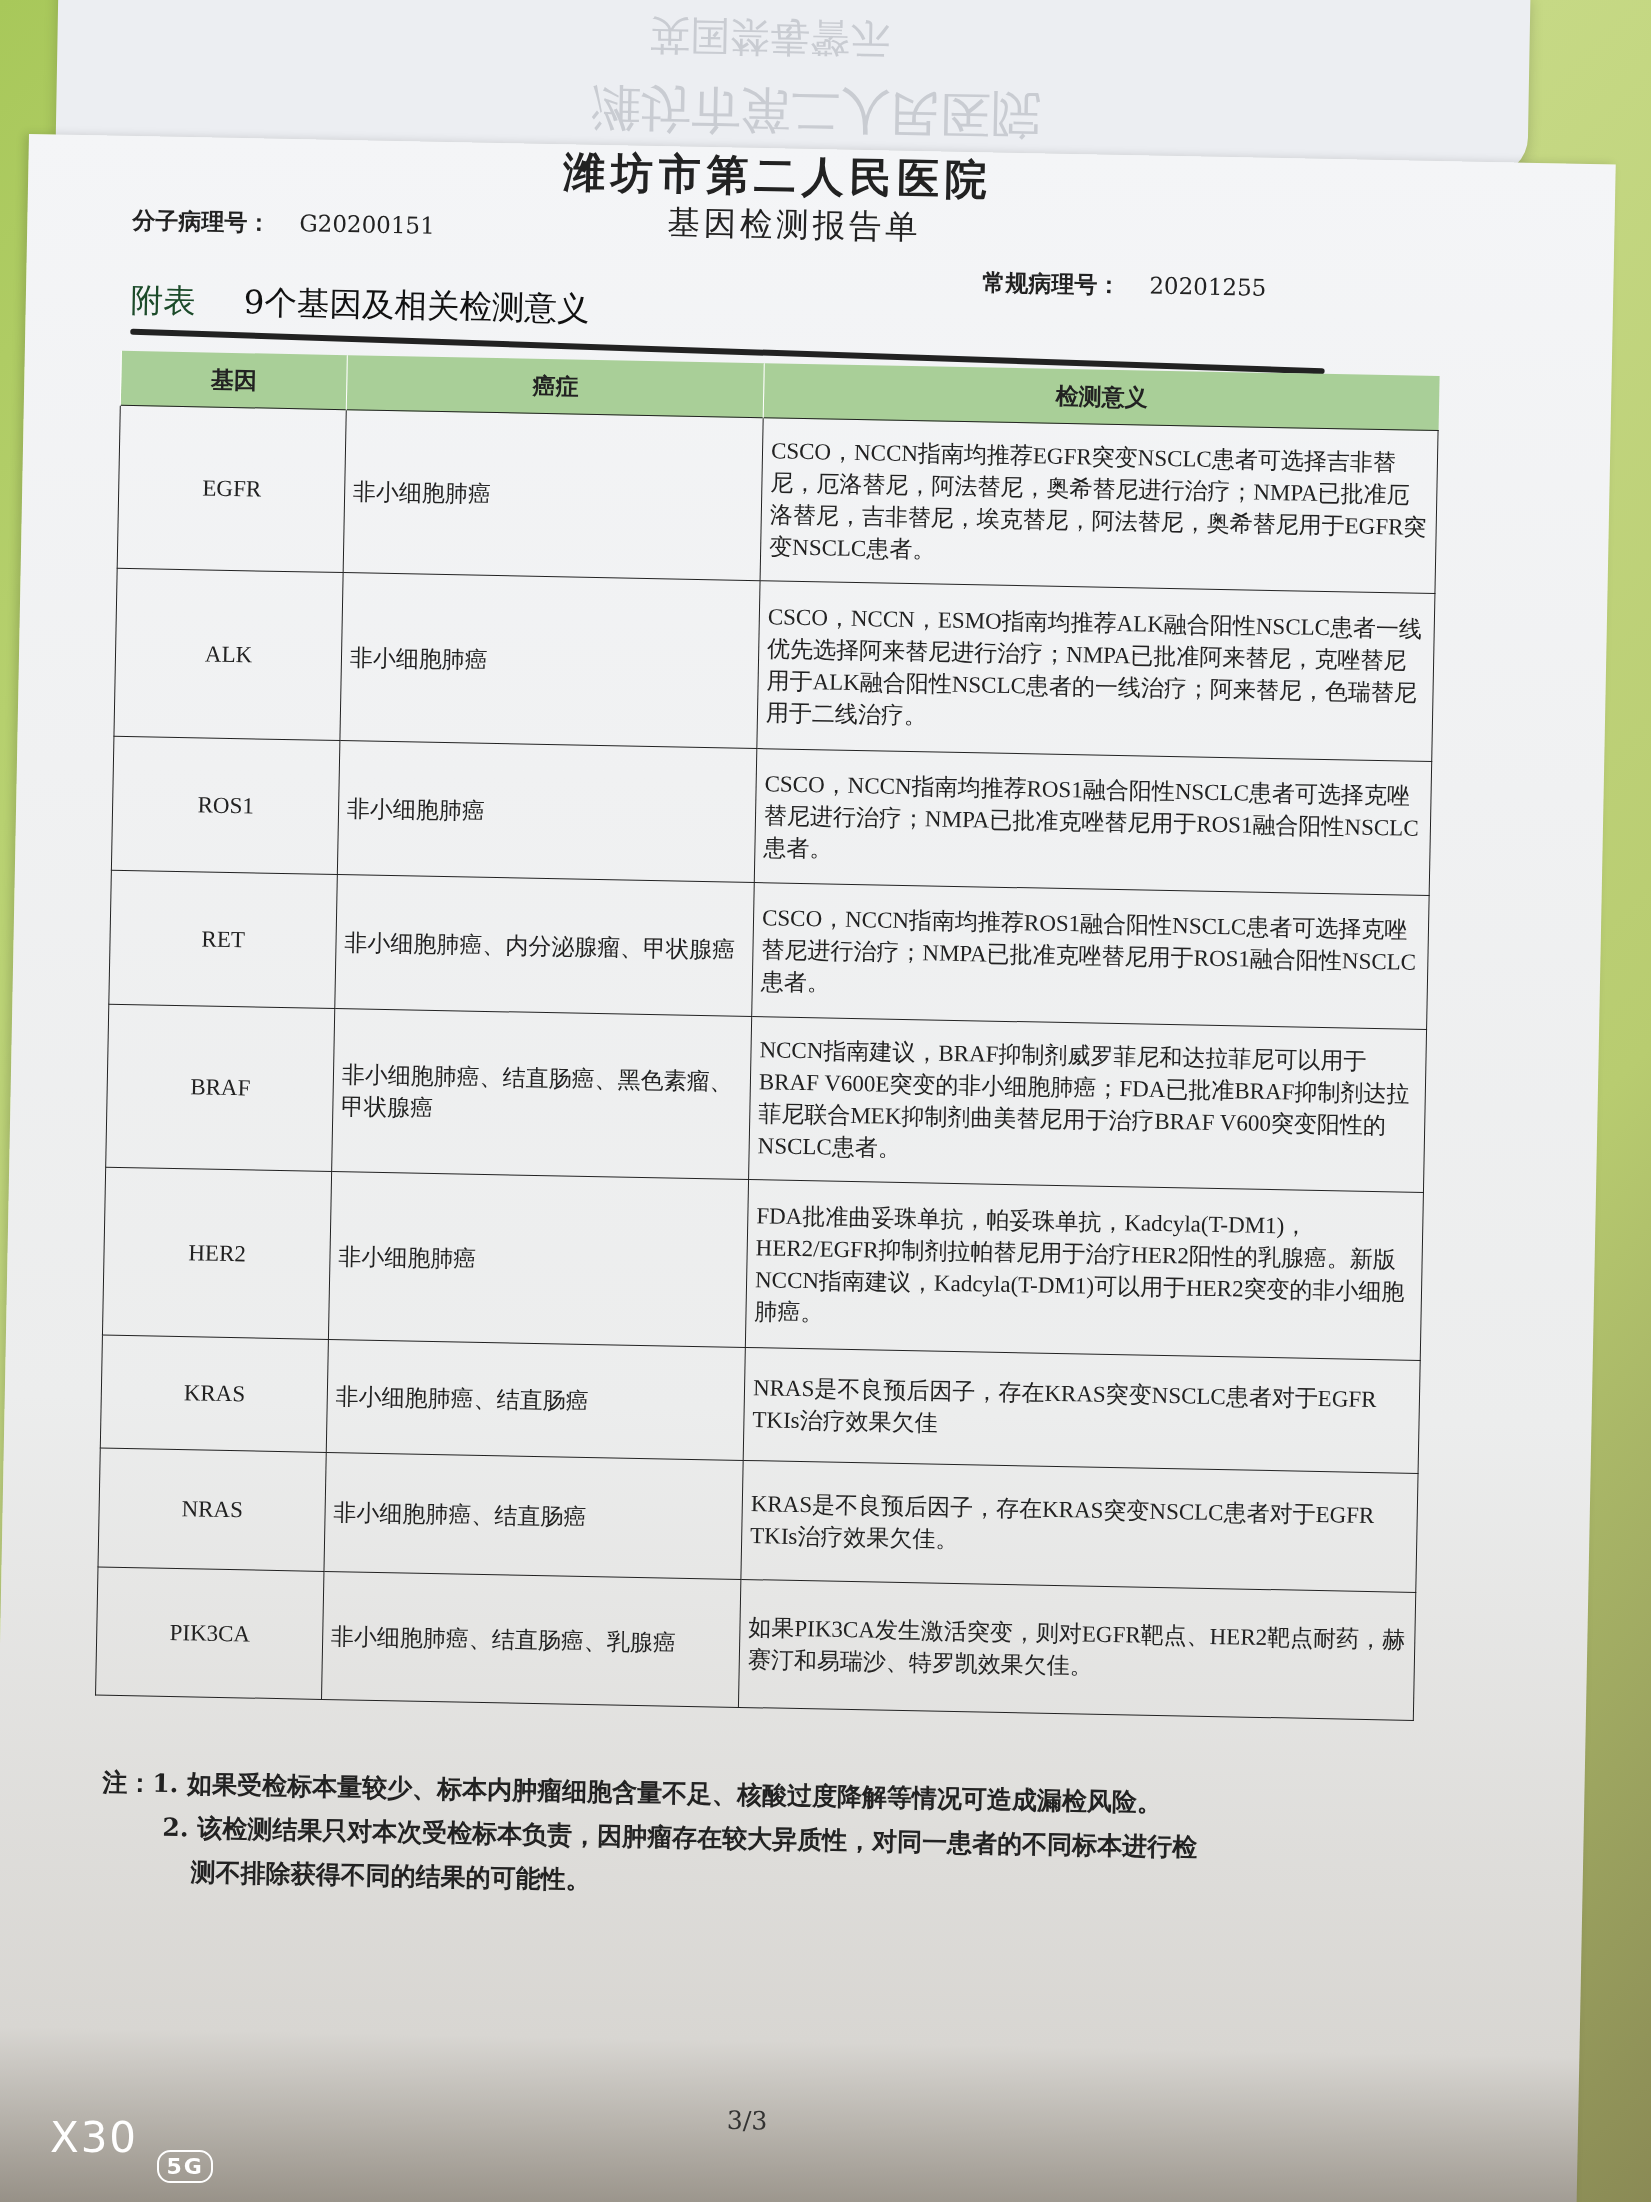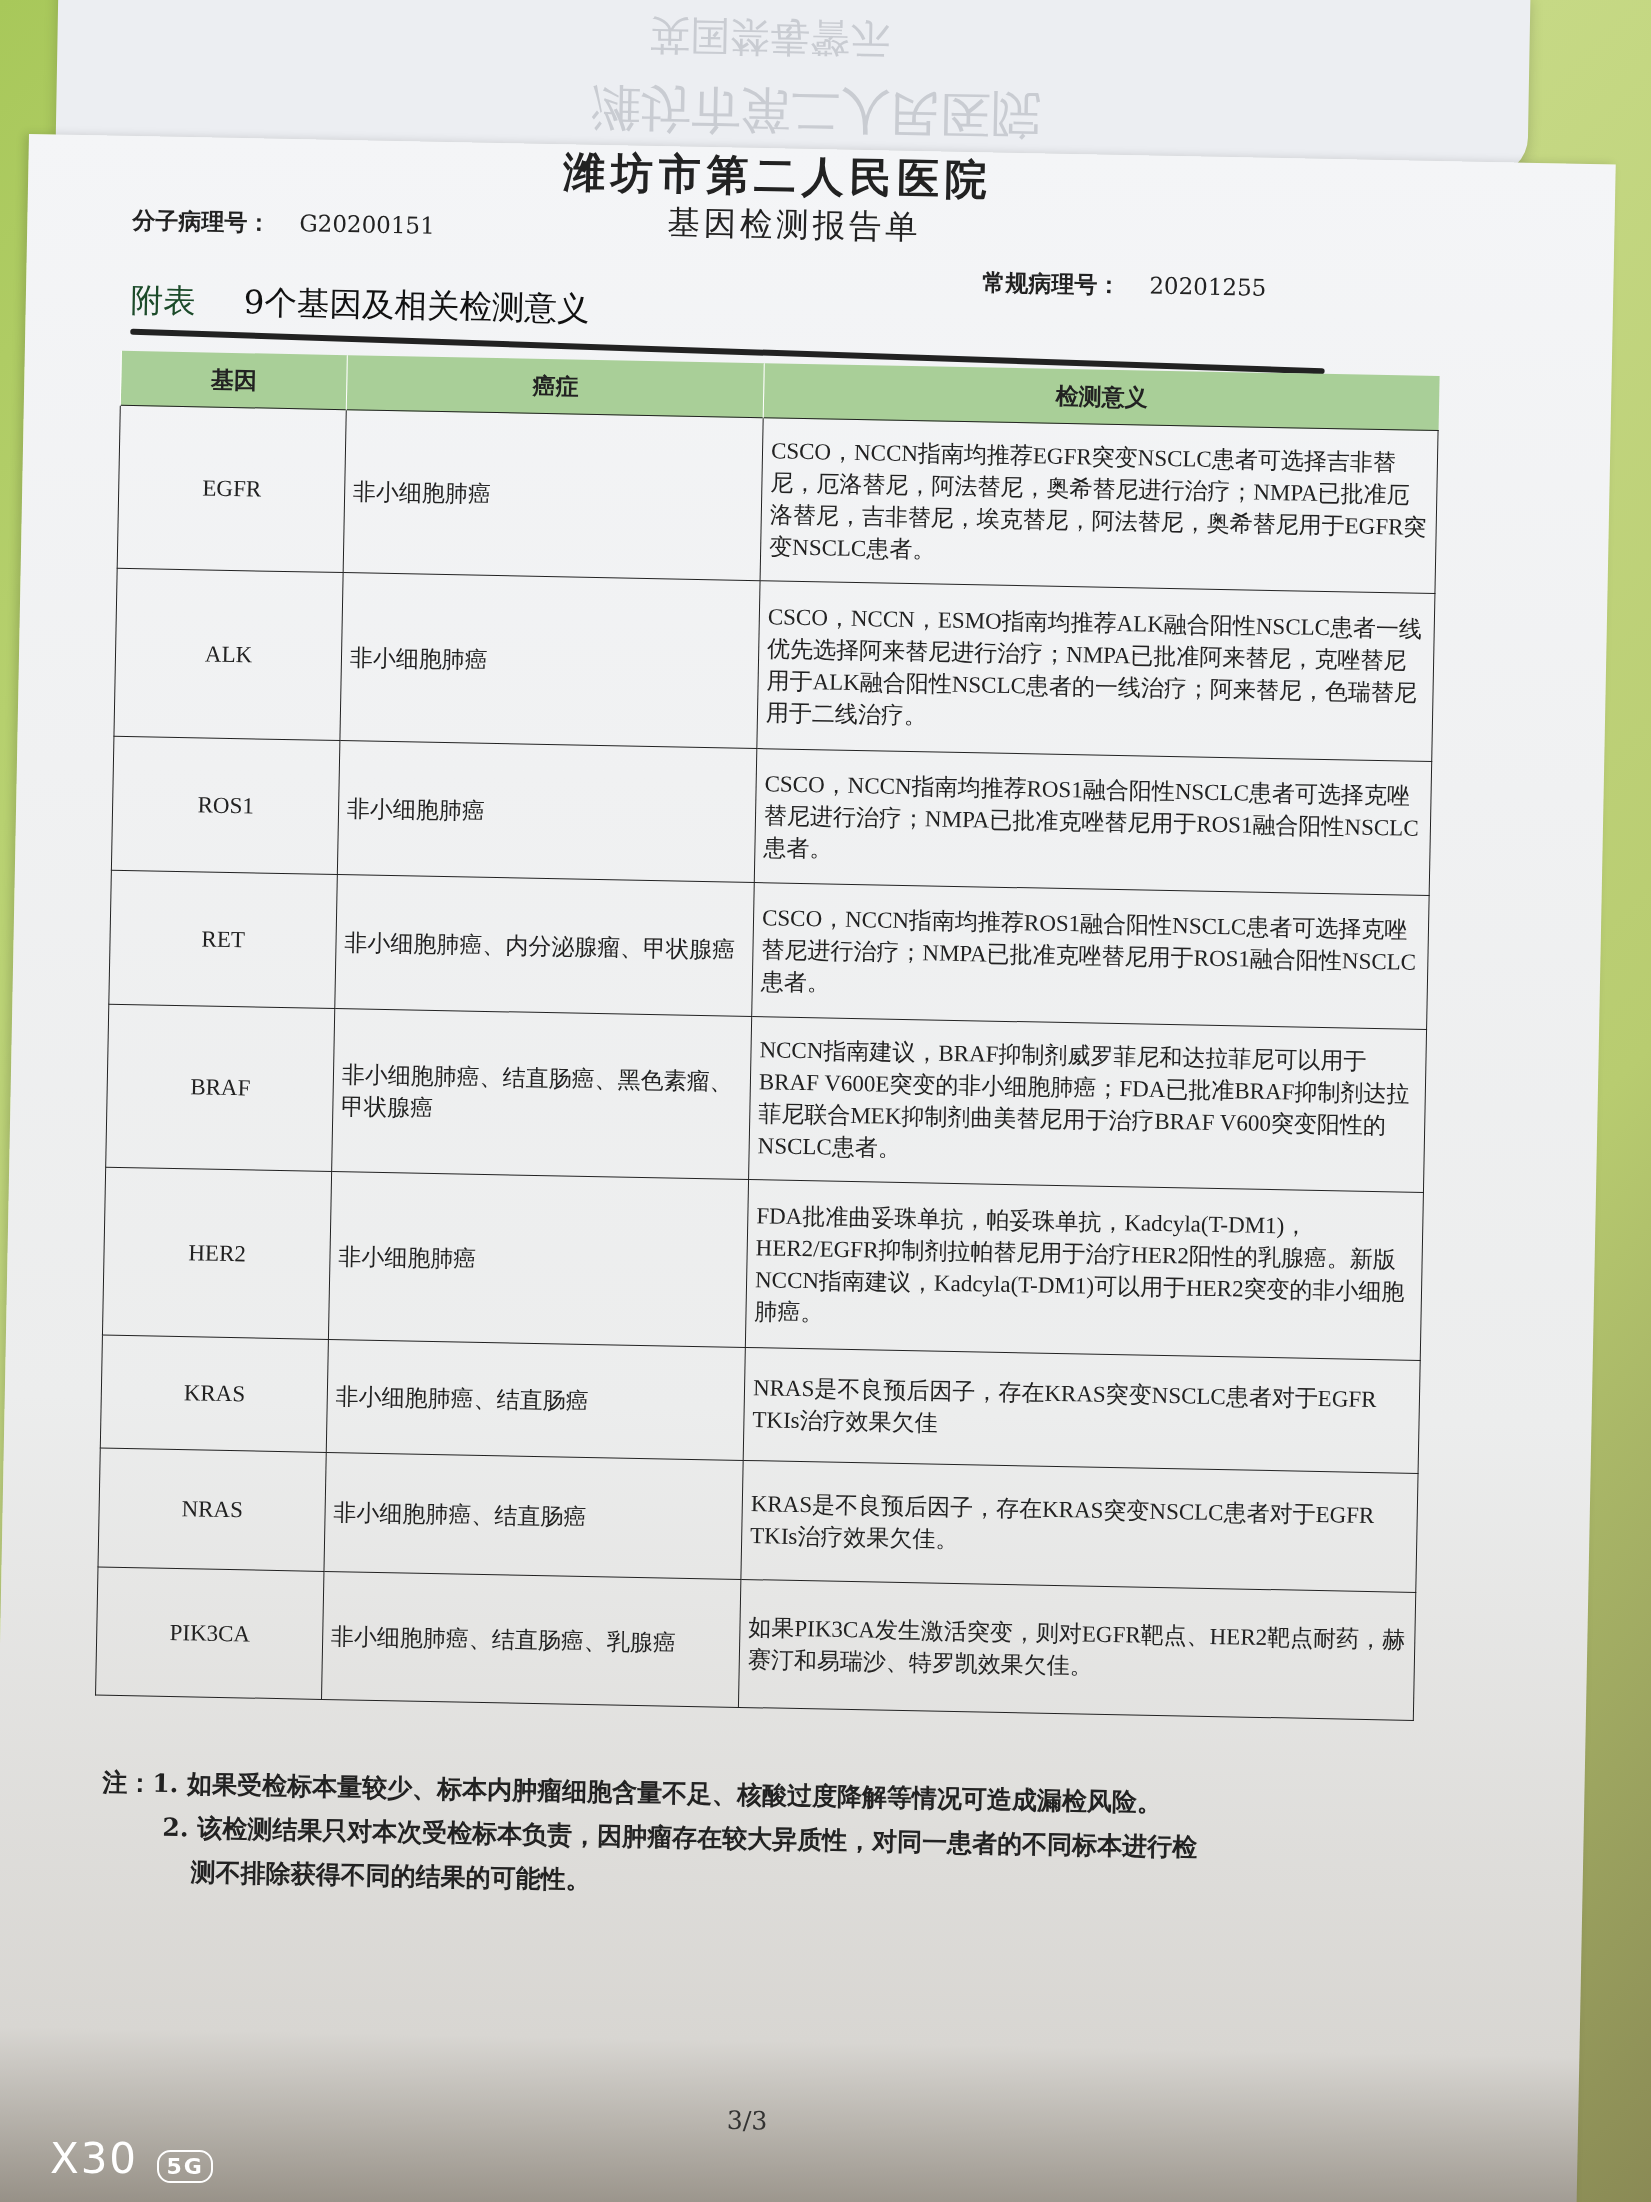--- a/index.html
+++ b/index.html
@@ -43,21 +43,21 @@
   td.gene { width:210px; text-align:center; font-family:"Liberation Serif", serif; }
   td.cancer { width:401px; font-family:"DejaVu Sans", sans-serif; font-size:23px; }
   td.sig { font-family:"Liberation Serif", serif; vertical-align:top; }
   .notes { position:absolute; left:105px; top:1625px; font-size:25px; font-weight:bold; color:#222; line-height:44px; }
   .notes .n1 { margin-left:0; }
   .notes .n2, .notes .n3 { margin-left:61px; }
   .notes .n3 { margin-left:90px; }
   .page-num { position:absolute; left:736px; top:1958px; font-size:25px; color:#333; }
   .watermark {
     position:absolute; left:50px; top:2113px; color:#fff; font-family:"DejaVu Sans", sans-serif;
-    font-size:42px; letter-spacing:1.9px; display:flex; align-items:flex-end; gap:19px;
+    font-size:42px; letter-spacing:1.9px; display:flex; align-items:flex-start; gap:19px;
   }
   .watermark .badge {
     font-size:22px; border:2.9px solid #fff; border-radius:13.4px; padding:1.9px 7.6px; font-weight:bold;margin-top:37px;
   }
 </style>
 </head>
 <body>
 
 <div class="back-sheet">
   <div class="ghost g1">英国禁毒警示</div>

